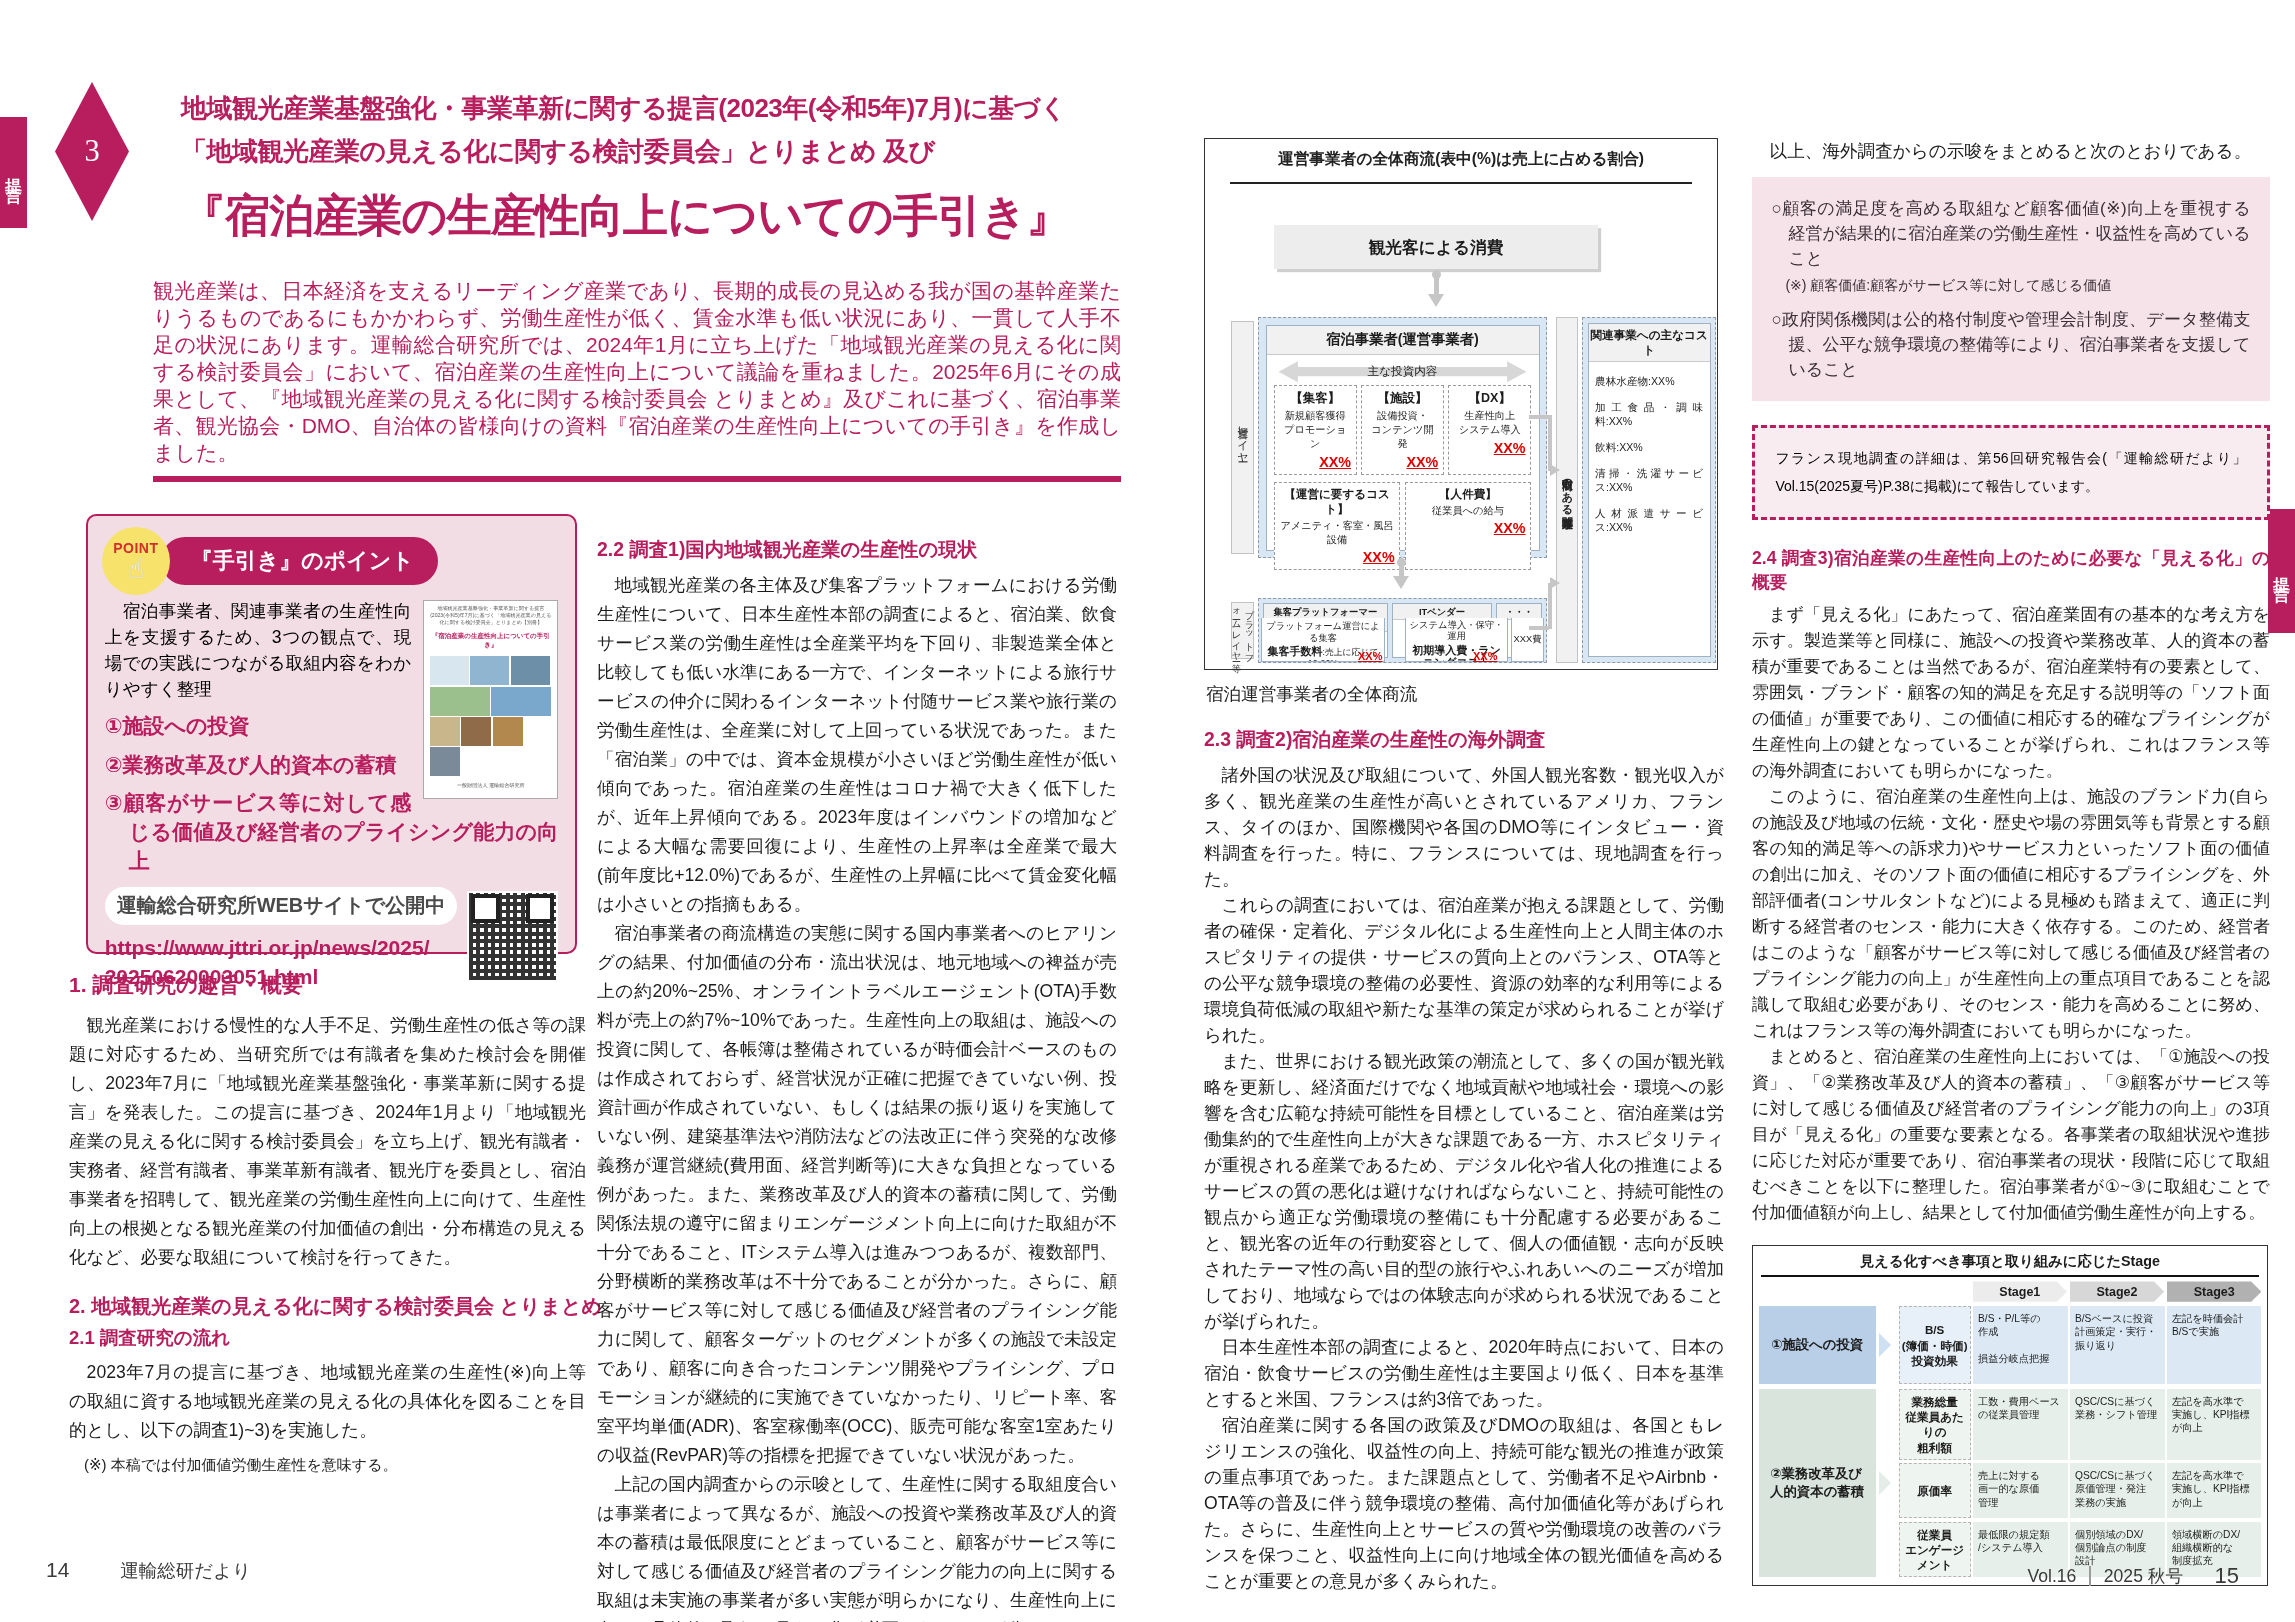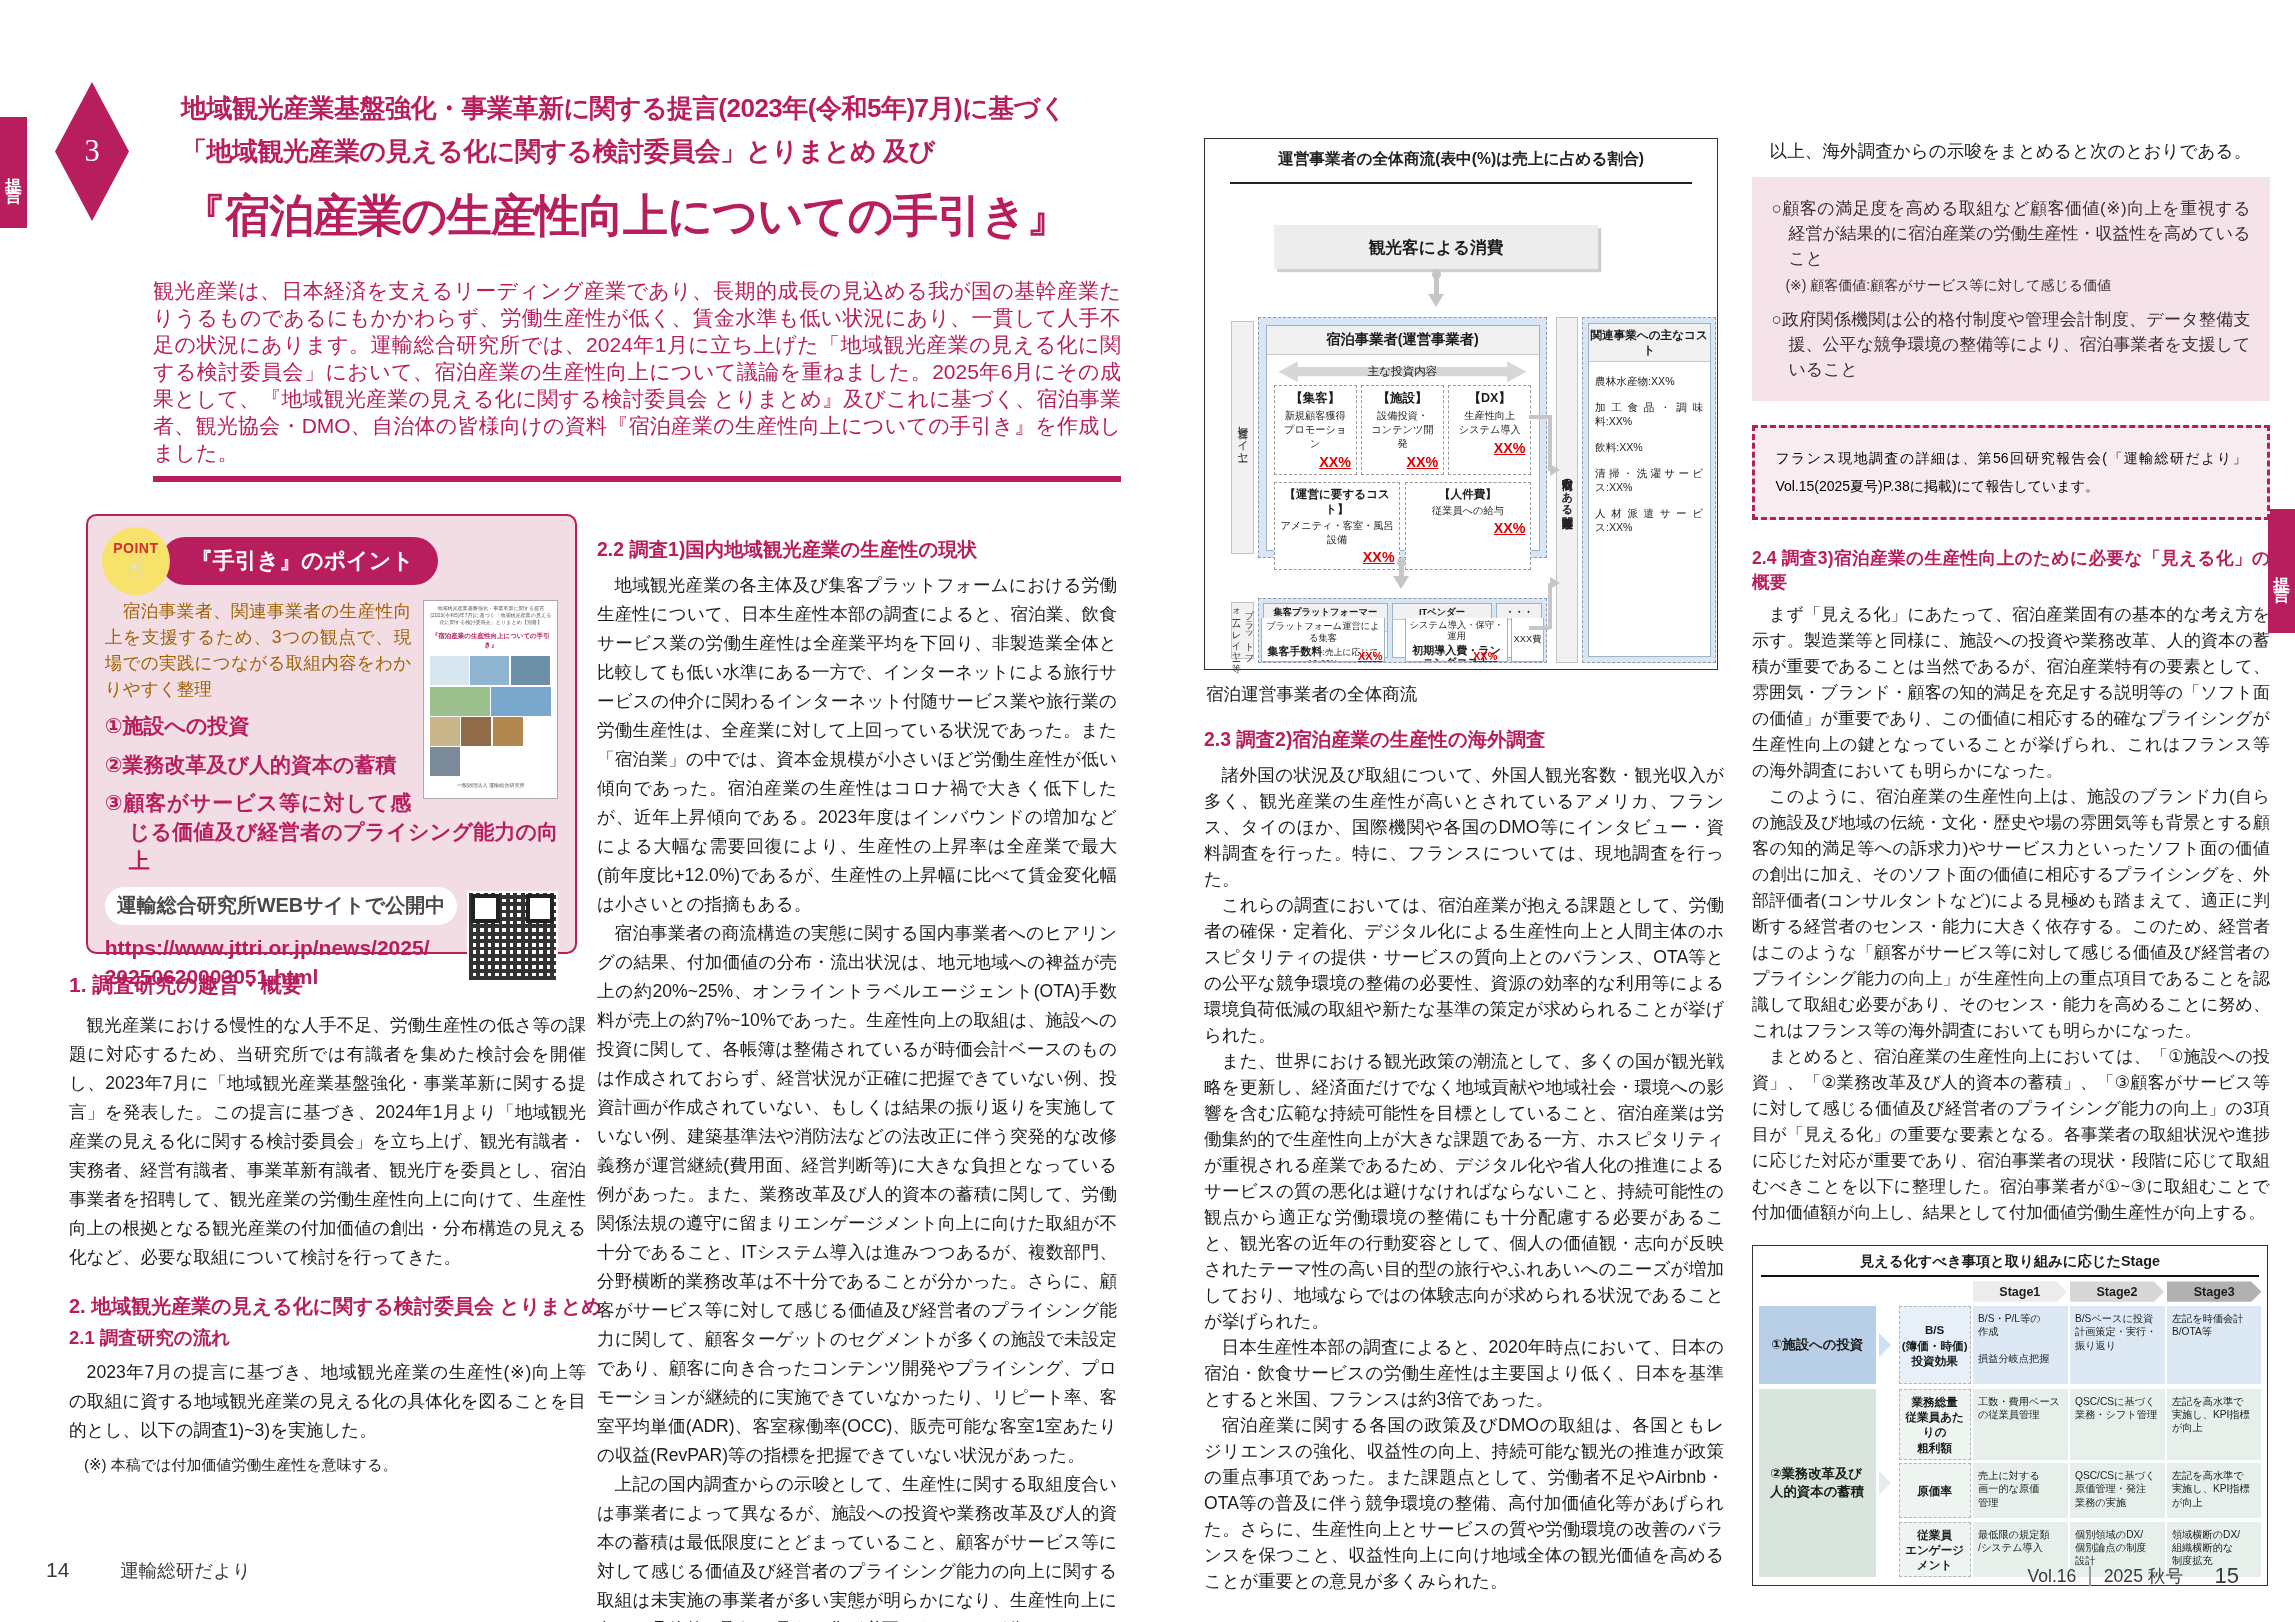--- a/index.html
+++ b/index.html
@@ -25,21 +25,21 @@
   
   .point-box { position:absolute; left:86px; top:514px; width:491px; height:440px; background:#f2dde4;
     border:2.8px solid #b81e5d; border-radius:10.2px; padding:13px 16.7px 12px 16.7px; }
   .pb-head { position:relative; height:69px; }
   .pb-icon { position:absolute; left:-2.8px; top:-1.9px; width:68px; height:68px; border-radius:50%; background:#f7e26b;
     display:flex; flex-direction:column; align-items:center; justify-content:center; z-index:2; }
   .pb-icon .pt { color:#d32f2f; font-size:14px; font-weight:bold; letter-spacing:0.5px; }
   .pb-icon .hand { font-size:27px; line-height:27px; color:#fff; text-shadow:0 0 0.9px #999; }
   .pb-pill { position:absolute; left:56px; top:8.3px; height:48px; background:#b81e5d; color:#fff; border-radius:28px;
     font-size:22px; font-weight:bold; display:flex; align-items:center; padding:0 24px 0 30px; }
-  .pb-body { font-size:17.6px; line-height:26px; text-align:justify; color:#a16207; }
+  .pb-body { font-size:17.6px; line-height:26px; text-align:justify; color:#000000; }
   .pb-cover { float:right; width:135px; height:199px; background:#fff; border:0.9px solid #aaa; margin:1.9px 0 7.4px 12px; padding:4.6px 5.6px; }
   .pb-cover .c1 { font-size:5.1px; color:#555; text-align:center; line-height:7px; }
   .pb-cover .c2 { font-size:6.5px; color:#b81e5d; font-weight:bold; text-align:center; margin-top:5.6px; line-height:8.8px; }
   .collage { margin-top:6.5px; display:flex; flex-wrap:wrap; gap:1.4px; }
   .collage div { height:29px; }
   .pb-items { margin-top:8.3px; color:#b81e5d; font-weight:bold; font-size:21px; line-height:29px; }
   .pb-items .itm { margin-top:9.3px; padding-left:1.15em; text-indent:-1.15em; text-align:justify; }
   .pb-webrow { display:flex; margin-top:12px; align-items:flex-start; }
   .pb-webleft { flex:1 1 auto; }
   .pb-webpill { background:#fff; border-radius:22px; color:#4a4a4a; font-size:20px; font-weight:bold;
@@ -358,21 +358,21 @@
 (簿価・時価)
 投資効果</div>
             <div class="s-cell" style="background:#dce9f5;">B/S・P/L等の
 作成
 
 損益分岐点把握</div>
             <div class="s-cell" style="background:#dce9f5;">B/Sベースに投資
 計画策定・実行・
 振り返り</div>
             <div class="s-cell" style="background:#dce9f5;">左記を時価会計
-B/OTA等</div>
+B/Sで実施</div>
           </div>
         </div>
       </div>
 
       <div class="group">
         <div class="g-label" style="background:#d8e4dc;white-space:pre-line;">②業務改革及び
 人的資本の蓄積</div>
         <div class="g-arrow">
             <div style="border-left-color:#e4ede7;"></div>
           </div>

